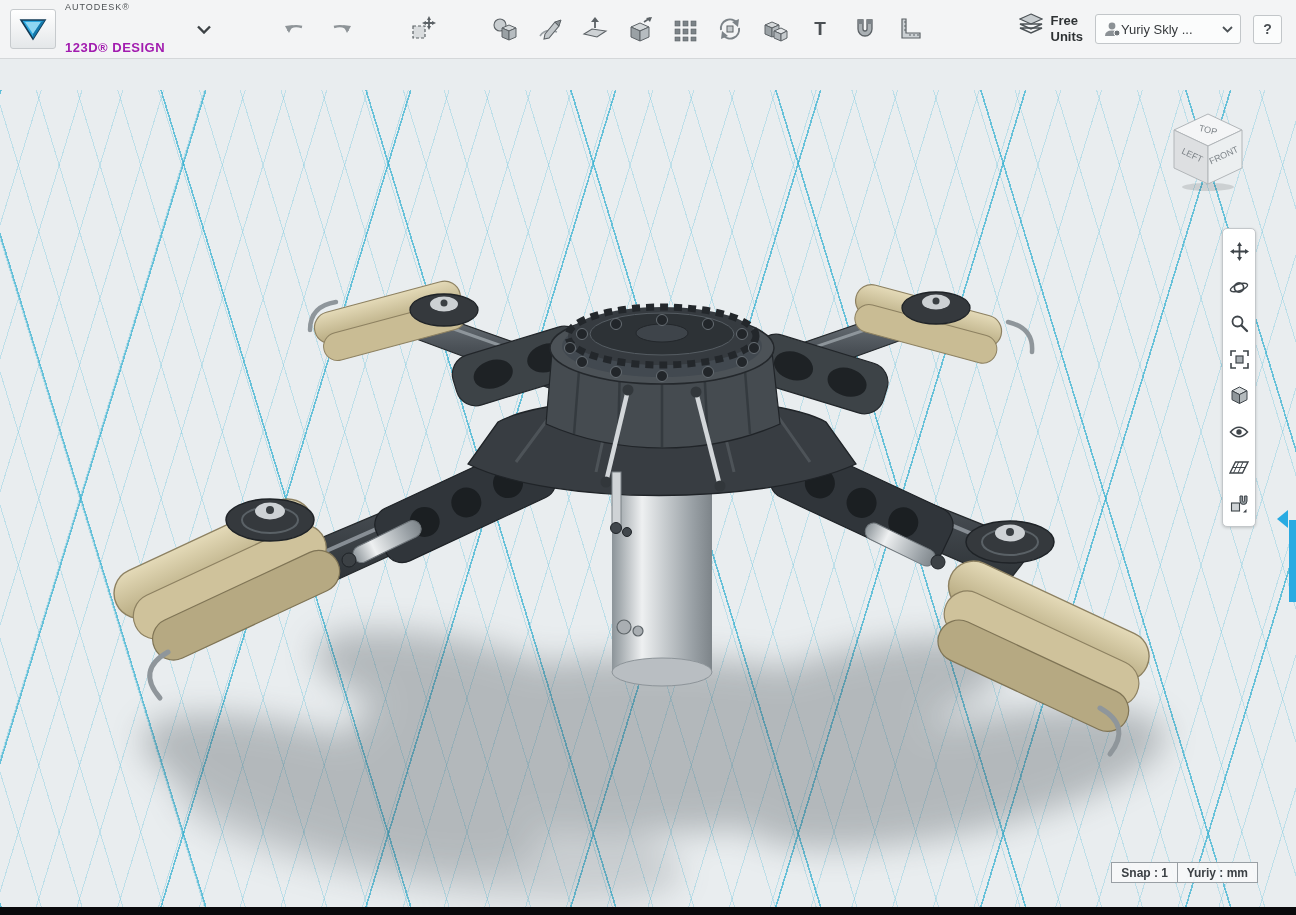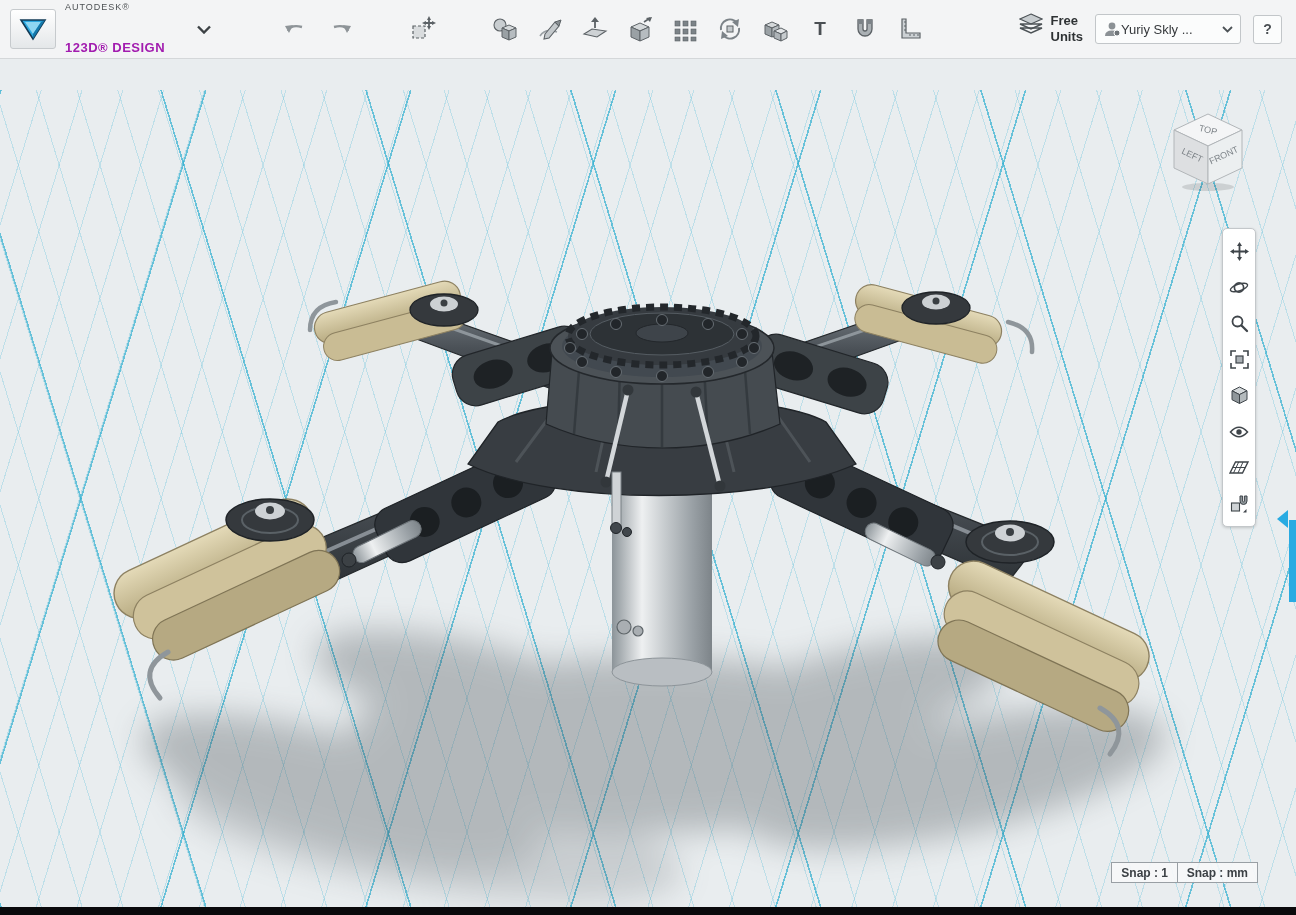--- a/index.html
+++ b/index.html
@@ -484,17 +484,17 @@
           <path d="M10 2 v5 a3.5 3.5 0 0 0 7 0 V2 h-2.6 v5 a0.9 0.9 0 0 1 -1.8 0 V2 Z" fill="#8f969a" stroke="#3f454a" stroke-width="1"></path>
           <polygon points="13,18.5 16.5,15 16.5,18.5" fill="#3f454a"></polygon>
         </svg>
       </div>
     </div>
 
     <div class="panel-arrow"></div>
     <div class="edge-strip"></div>
 
     <div class="status-box snap">Snap : 1</div>
-    <div class="status-box units">Snap : mm</div>
+    <div class="status-box units">Yuriy : mm</div>
   </div>
 
   <div class="bottom-bar"></div>
 </div>
 
 </body></html>

